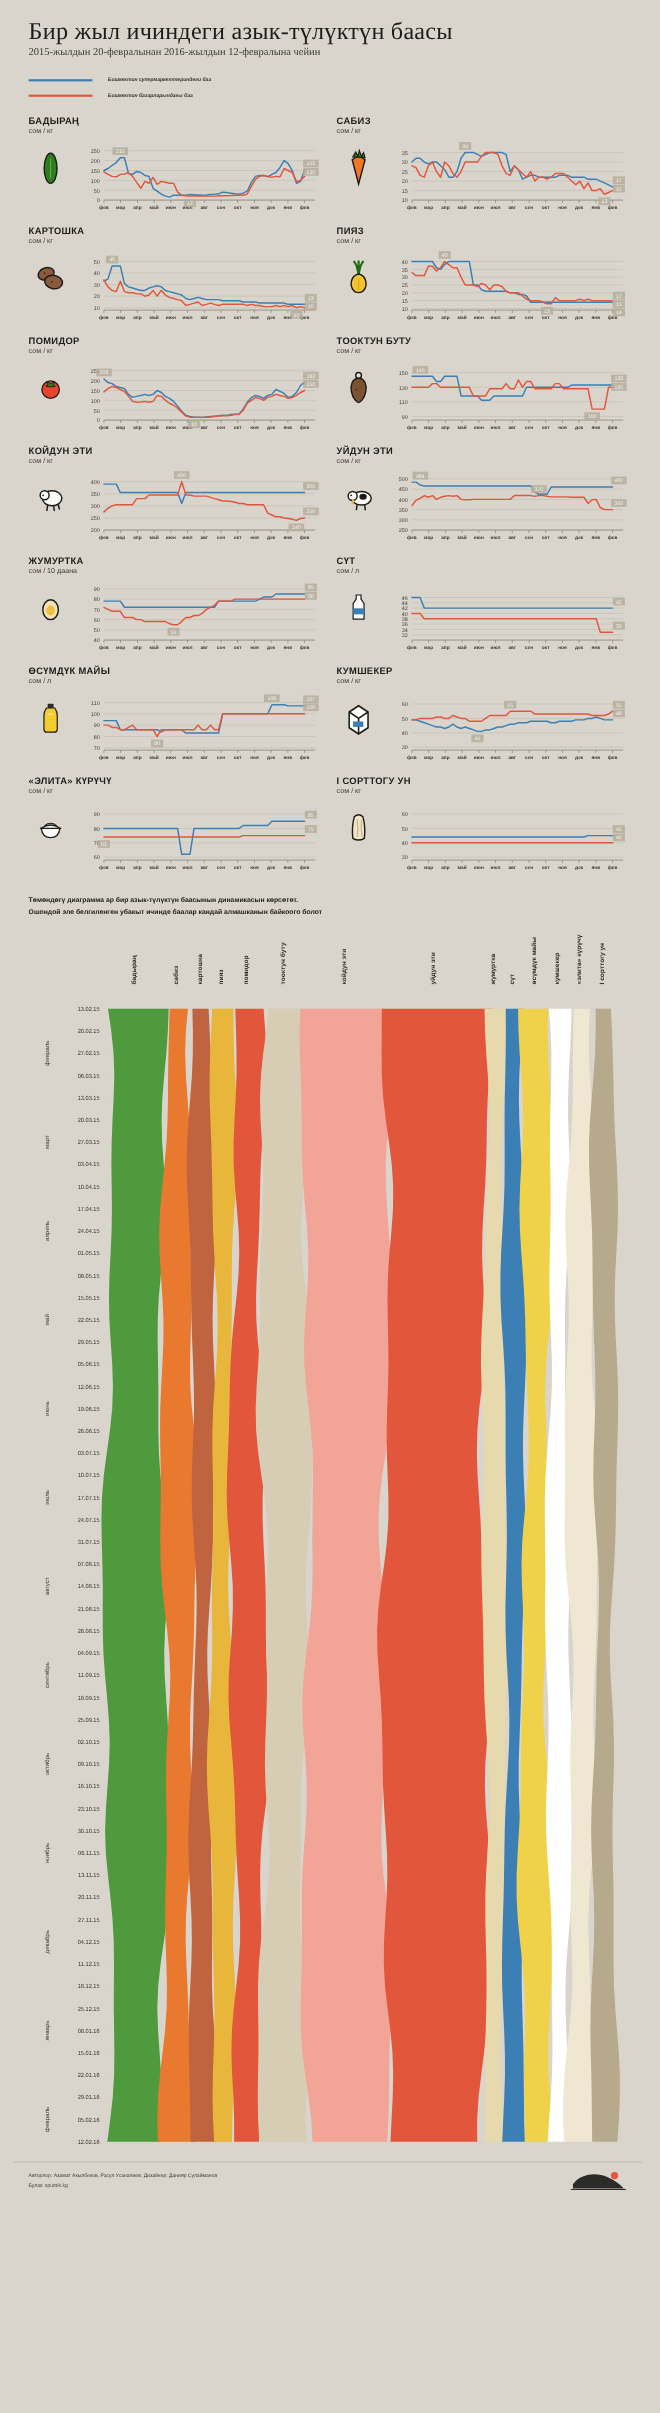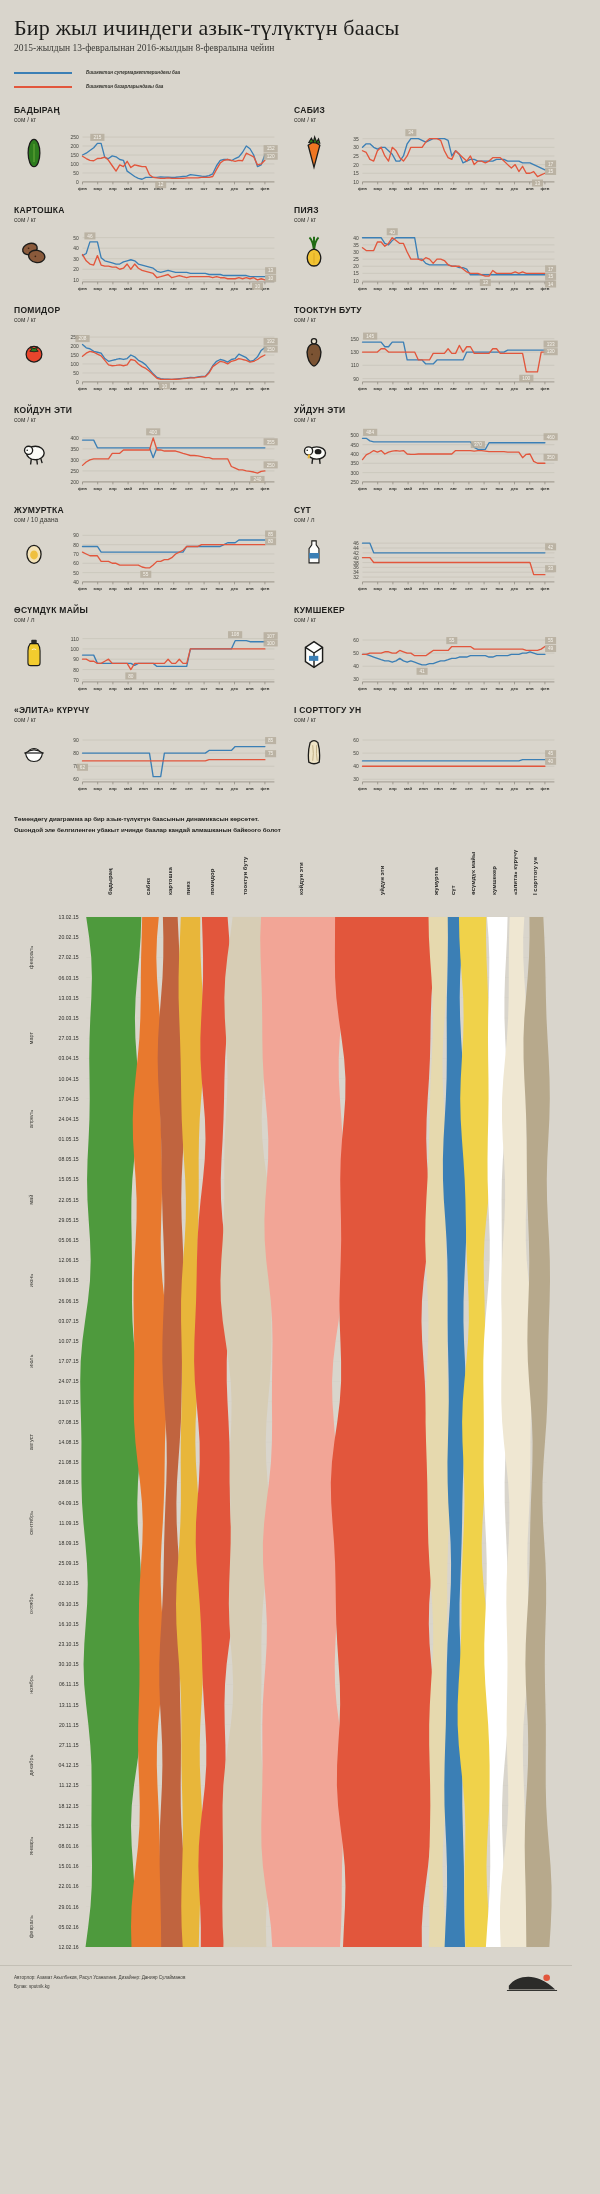--- a/index.html
+++ b/index.html
@@ -3,21 +3,21 @@
 <meta charset="utf-8">
 <style>
   html,body{margin:0;padding:0;}
   body{
     width:600px;
     background:#d9d5cc;
     font-family:"Liberation Sans", sans-serif;
     color:#2a2a28;
     -webkit-font-smoothing:antialiased;
   }
-  .page{width:572px;position:relative;overflow:hidden;}
+  .page{width:572px;position:relative;overflow:hidden;padding-left:12px;}
 
   
   .header{padding:16px 14px 0 14px;}
   .title{
     font-family:"Liberation Serif", serif;
     font-size:22px;
     font-weight:400;
     letter-spacing:.2px;
     color:#1d1d1b;
     margin:0 0 3px 0;
@@ -88,21 +88,21 @@
     width:52px;height:22px;
   }
 </style>
 </head>
 <body>
 
 <div class="page">
 
   <div class="header">
     <h1 class="title">Бир жыл ичиндеги азык-түлүктүн баасы</h1>
-    <p class="subtitle">2015-жылдын 13-февралынан 2016-жылдын 8-февралына чейин</p>
+    <p class="subtitle">2015-жылдын 20-февралынан 2016-жылдын 12-февралына чейин</p>
   </div>
 
   <div class="legend">
     <div class="legend-row">
       <span class="legend-line blue"></span>
       <span class="legend-label">Бишкектин супермаркеттериндеги баа</span>
     </div>
     <div class="legend-row">
       <span class="legend-line red"></span>
       <span class="legend-label">Бишкектин базарларындагы баа</span>

